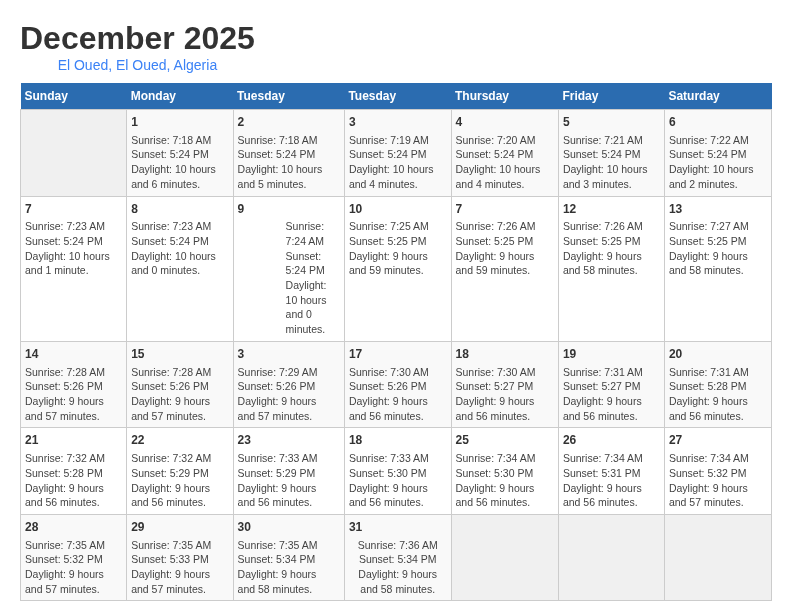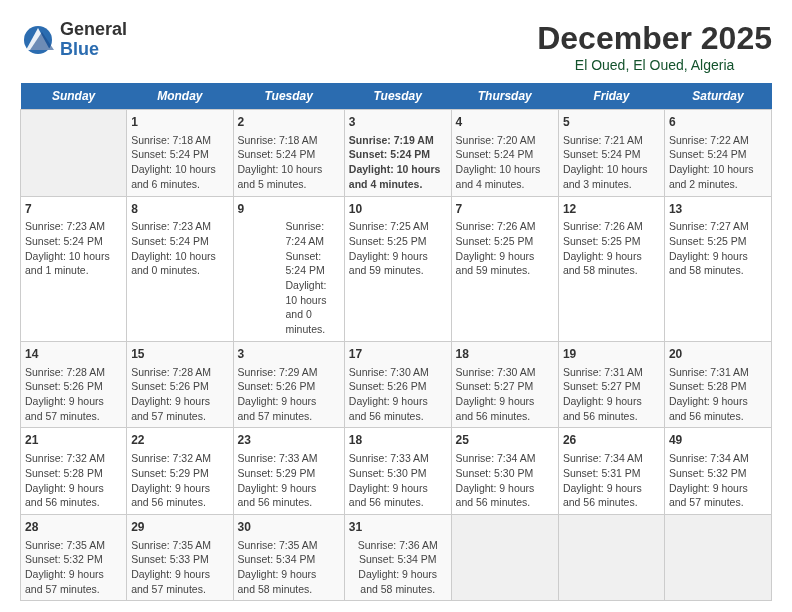--- a/index.html
+++ b/index.html
@@ -29,35 +29,34 @@
     .title-block {
       text-align: center;
     }
     .month-title {
       font-size: 32px;
       font-weight: bold;
       color: #333;
     }
     .location {
       font-size: 14px;
-      color: #14532d;
+      color: #3b82f6;
     }
     table {
       width: 100%;
       border-collapse: collapse;
       font-size: 11px;
     }
     thead tr th {
       background-color: #2b6cb0;
       color: white;
       padding: 6px 4px;
-      text-align: center;
+      text-align: left;
       font-size: 12px;
       font-weight: bold;
-      font-style: italic;
     }
     tbody tr td {
       border: 1px solid #ccc;
       vertical-align: top;
       padding: 4px;
       width: 113px;
       min-height: 80px;
       color: #333;
       font-size: 10.5px;
       line-height: 1.4;
@@ -78,33 +77,20 @@
       color: #444;
     }
     .empty-cell {
       background: #f0f0f0 !important;
     }
   </style>
 </head>
 <body>
 
 <div class="header">
-  <div class="logo">
-    <div class="logo-row">
-      <svg width="36" height="36" viewBox="0 0 36 36">
-        <circle cx="18" cy="18" r="14" fill="#2b6cb0"></circle>
-        <polygon points="18,6 30,28 6,28" fill="white" opacity="0.9"></polygon>
-        <polygon points="22,10 34,28 10,28" fill="#1a4a8a" opacity="0.6"></polygon>
-      </svg>
-      <div>
-        <div style="font-size:18px;font-weight:bold;color:#333;line-height:1.1;">General</div>
-        <div style="font-size:18px;font-weight:bold;color:#2b6cb0;line-height:1.1;">Blue</div>
-      </div>
-    </div>
-  </div>
   <div class="title-block">
     <div class="month-title">December 2025</div>
     <div class="location">El Oued, El Oued, Algeria</div>
   </div>
 </div>
 
 <table>
   <thead>
     <tr id="weekday-header">
         <th>Sunday</th>
@@ -128,21 +114,21 @@
         </td>
         <td>
           <span class="day-number">2</span>
           <div class="cell-info" style="white-space: pre-line;">Sunrise: 7:18 AM
 Sunset: 5:24 PM
 Daylight: 10 hours
 and 5 minutes.</div>
         </td>
         <td>
           <span class="day-number">3</span>
-          <div class="cell-info" style="white-space: pre-line; font-weight: bold;">Sunrise: 7:19 AM
+          <div class="cell-info" style="white-space: pre-line;">Sunrise: 7:19 AM
 Sunset: 5:24 PM
 Daylight: 10 hours
 and 4 minutes.</div>
         </td>
         <td>
           <span class="day-number">4</span>
           <div class="cell-info" style="white-space: pre-line;">Sunrise: 7:20 AM
 Sunset: 5:24 PM
 Daylight: 10 hours
 and 4 minutes.</div>
@@ -301,21 +287,21 @@
 and 56 minutes.</div>
         </td>
         <td>
           <span class="day-number">26</span>
           <div class="cell-info" style="white-space: pre-line;">Sunrise: 7:34 AM
 Sunset: 5:31 PM
 Daylight: 9 hours
 and 56 minutes.</div>
         </td>
         <td>
-          <span class="day-number">49</span>
+          <span class="day-number">27</span>
           <div class="cell-info" style="white-space: pre-line;">Sunrise: 7:34 AM
 Sunset: 5:32 PM
 Daylight: 9 hours
 and 57 minutes.</div>
         </td>
       </tr>
       <tr>
         <td>
           <span class="day-number">28</span>
           <div class="cell-info" style="white-space: pre-line;">Sunrise: 7:35 AM

